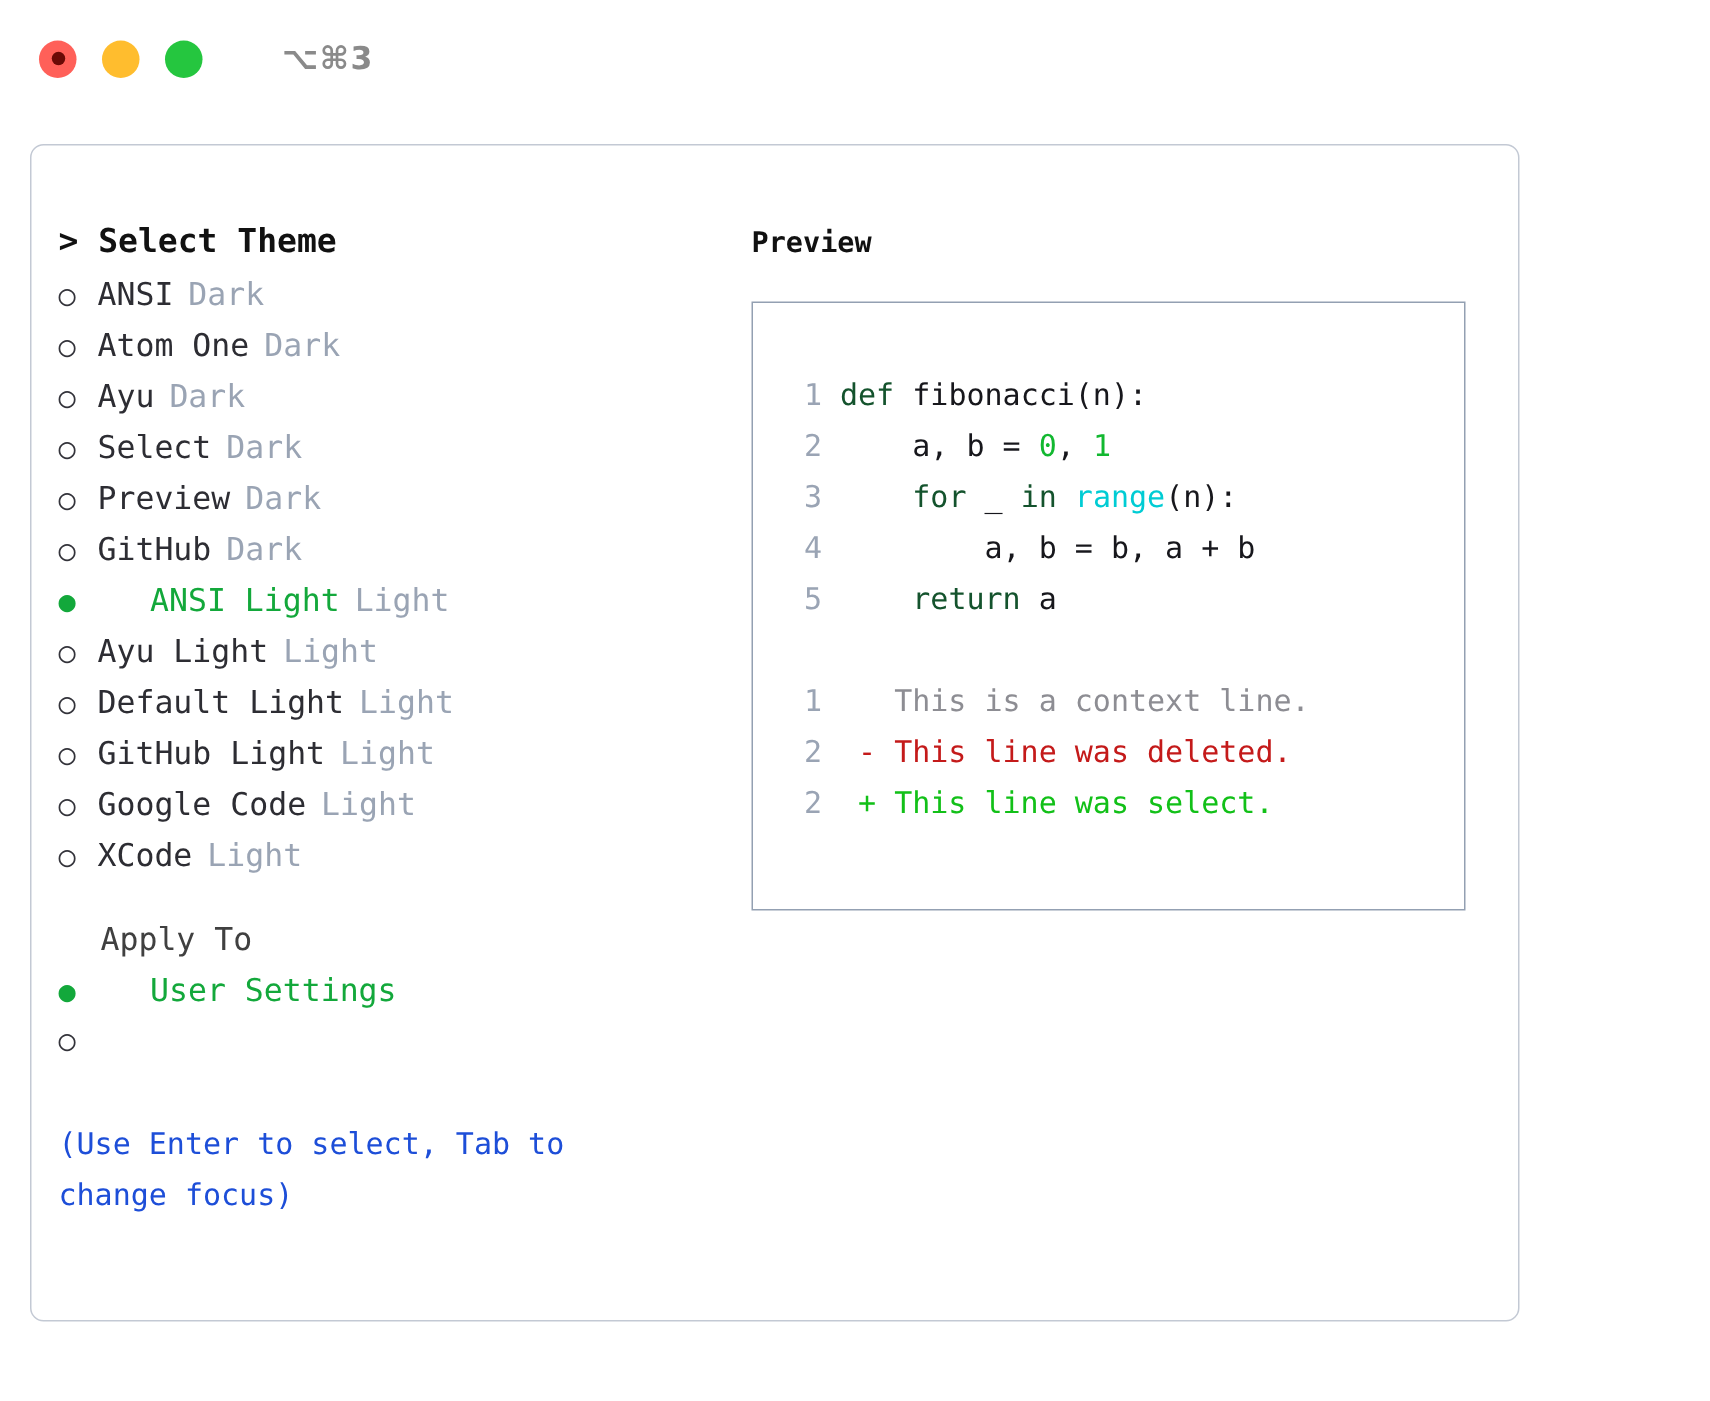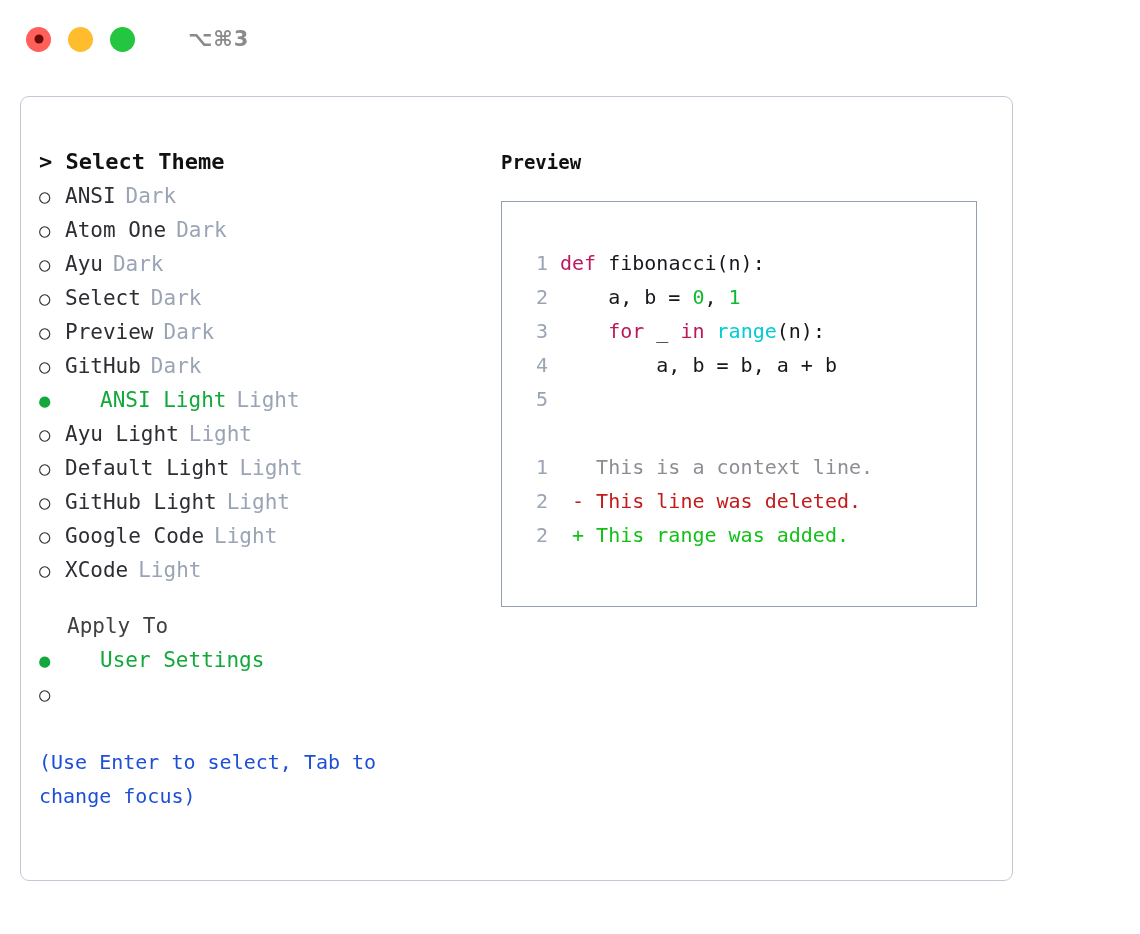--- a/index.html
+++ b/index.html
@@ -105,21 +105,21 @@
     font-size: 20px; line-height: 34px; white-space: pre;
   }
   .lineno {
     width: 28px; flex: 0 0 28px; text-align: right;
     color: #9aa4b4; margin-right: 12px;
   }
   .code-text { color: #17171c; }
 
   .blank-gap { height: 34px; }
 
-  .tok-kw  { color: #be185d; margin-top: 44px; }
+  .tok-kw  { color: #14532d; margin-top: 44px; }
   .tok-fn  { color: #00CCD4; }
   .tok-num { color: #12B830; }
   .tok-pl  { color: #17171c; }
 
   .diff-ctx { color: #8d8d93; }
   .diff-del { color: #C41A1A; }
   .diff-add { color: #12C018; }
 </style>
 </head>
 <body>
@@ -170,26 +170,26 @@
       </div>
 
       <div class="right">
         <div class="preview-head">Preview</div>
         <div class="preview-box">
           <div id="code-block">
               <div class="code-line"><span class="lineno">1</span><span class="code-text"><span class="tok-kw">def </span><span class="tok-pl">fibonacci(n):</span></span></div>
               <div class="code-line"><span class="lineno">2</span><span class="code-text"><span class="tok-pl">    a, b = </span><span class="tok-num">0</span><span class="tok-pl">, </span><span class="tok-num">1</span></span></div>
               <div class="code-line"><span class="lineno">3</span><span class="code-text"><span class="tok-pl">    </span><span class="tok-kw">for</span><span class="tok-pl"> _ </span><span class="tok-kw">in</span><span class="tok-pl"> </span><span class="tok-fn">range</span><span class="tok-pl">(n):</span></span></div>
               <div class="code-line"><span class="lineno">4</span><span class="code-text"><span class="tok-pl">        a, b = b, a + b</span></span></div>
-              <div class="code-line"><span class="lineno">5</span></div>
+              <div class="code-line"><span class="lineno">5</span><span class="code-text"><span class="tok-pl">    </span><span class="tok-kw">return</span><span class="tok-pl"> a</span></span></div>
             </div>
           <div class="blank-gap"></div>
           <div id="diff-block">
               <div class="code-line"><span class="lineno">1</span><span class="diff-ctx">   This is a context line.</span></div>
               <div class="code-line"><span class="lineno">2</span><span class="diff-del"> - This line was deleted.</span></div>
-              <div class="code-line"><span class="lineno">2</span><span class="diff-add"> + This range was added.</span></div>
+              <div class="code-line"><span class="lineno">2</span><span class="diff-add"> + This line was select.</span></div>
             </div>
         </div>
       </div>
 
     </div>
   </div>
 </div>
 
 </body></html>

